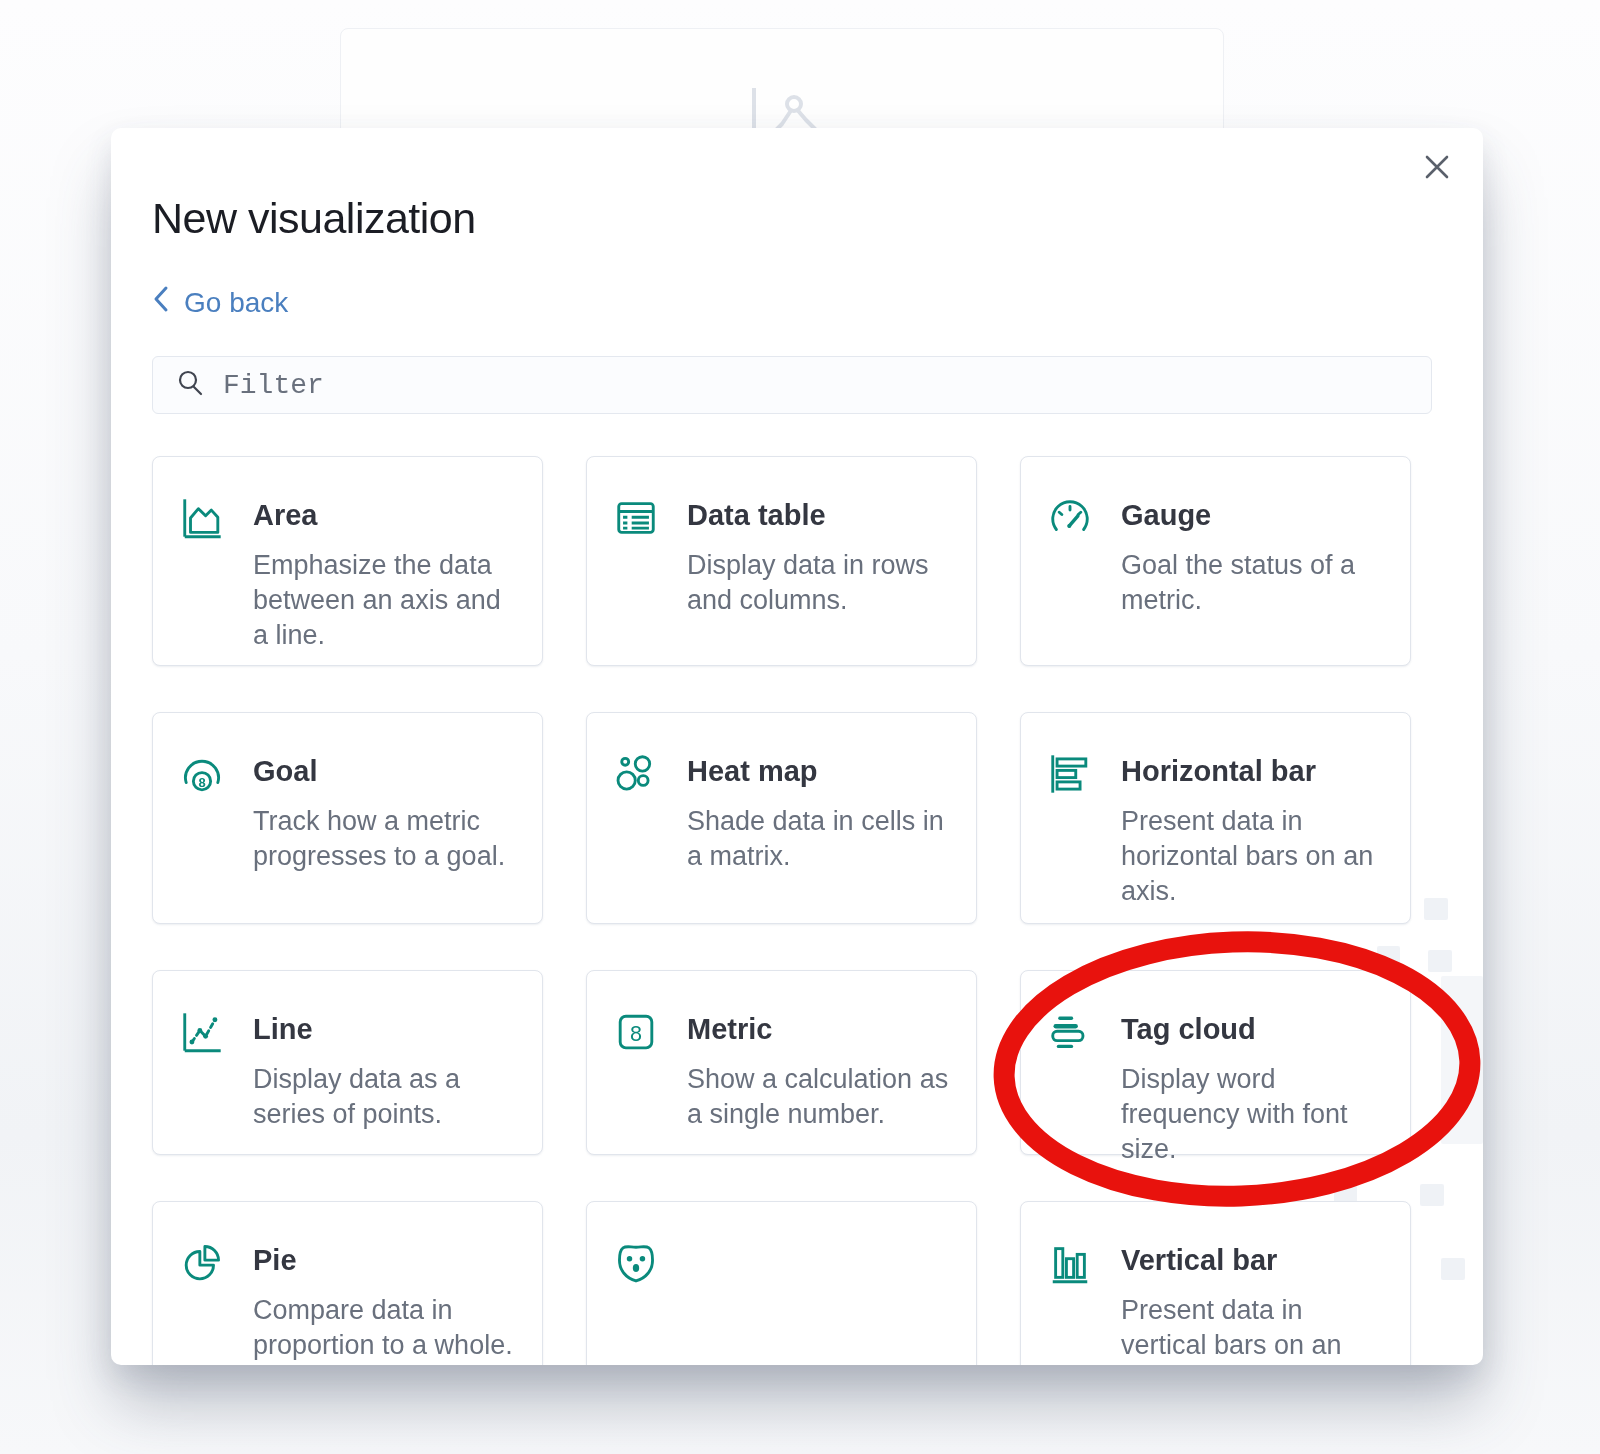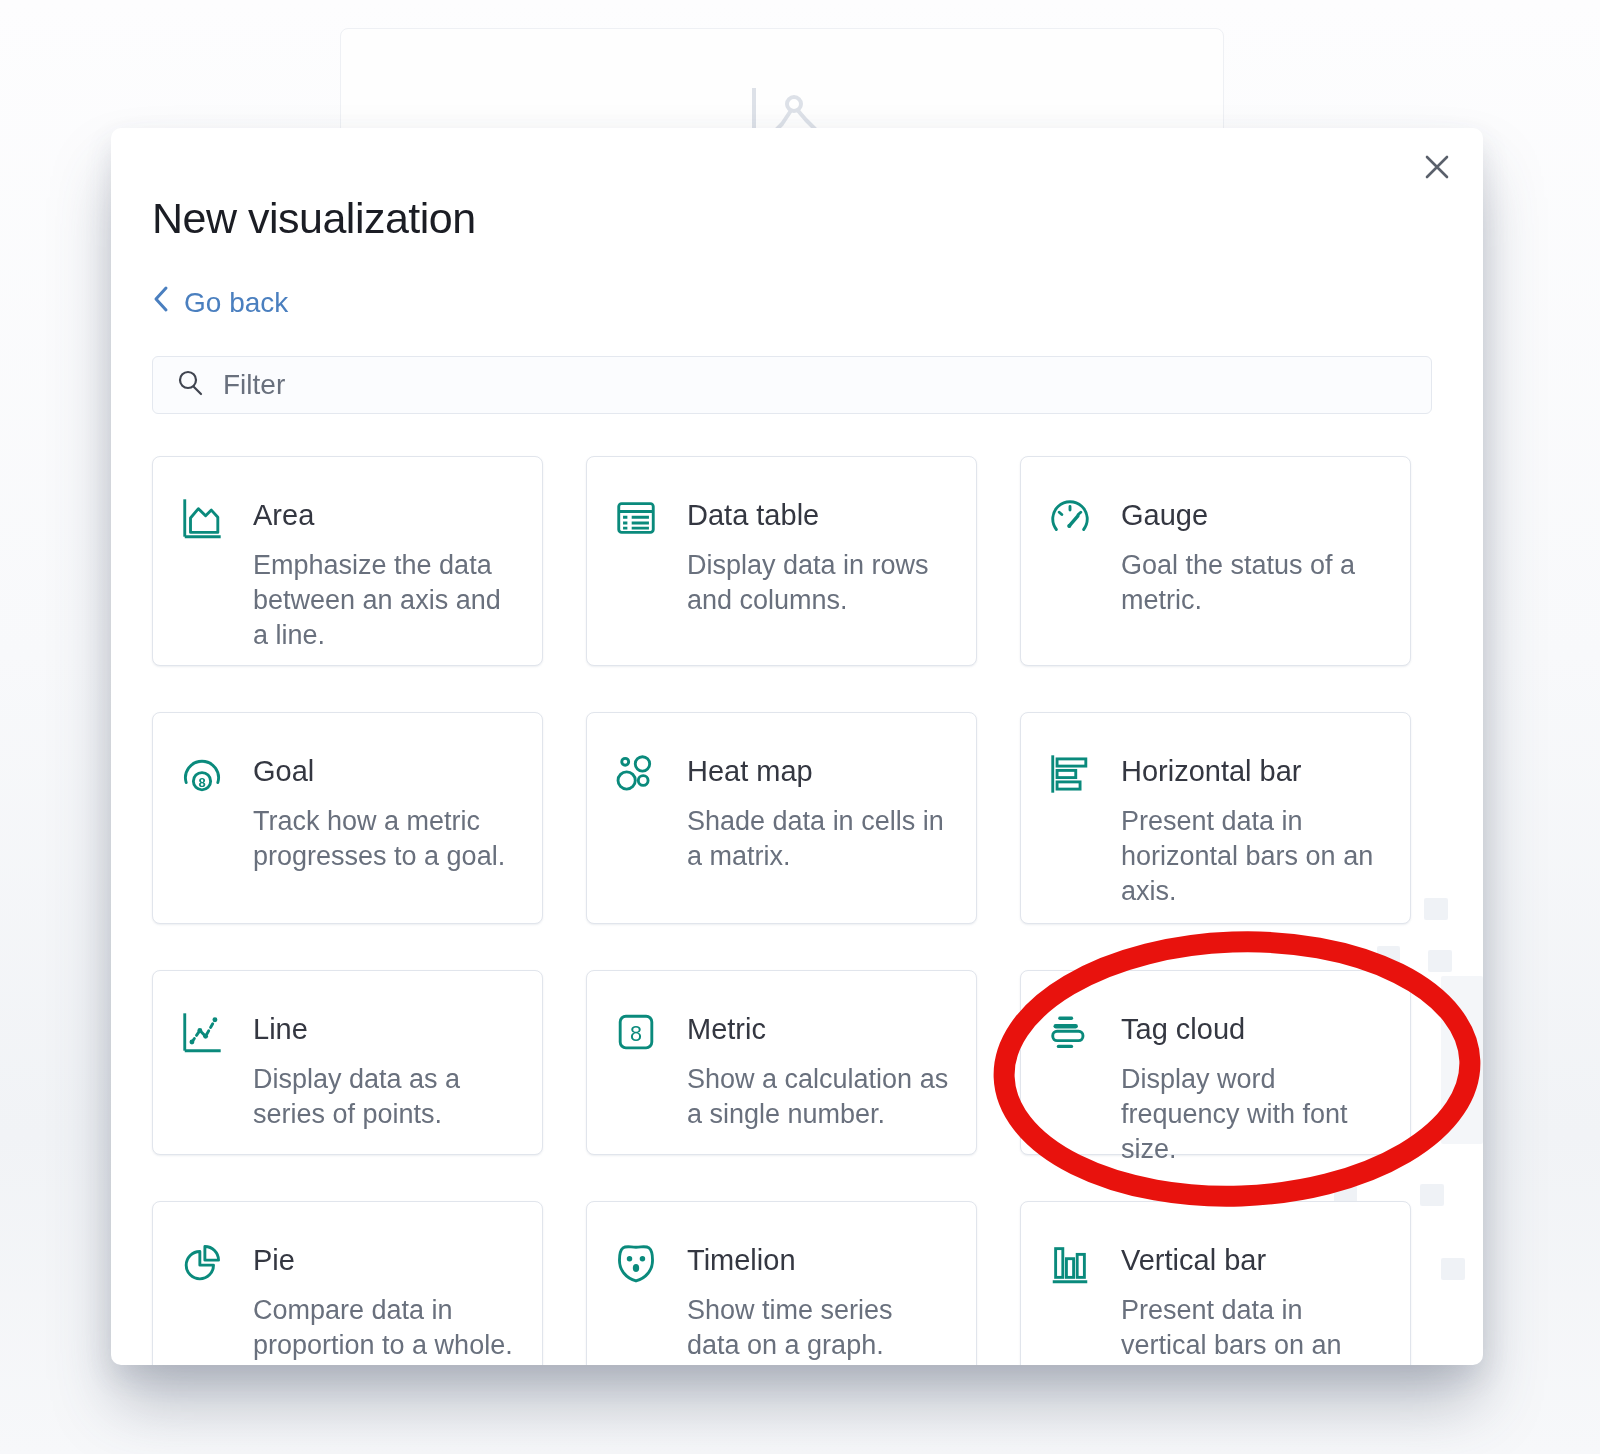--- a/index.html
+++ b/index.html
@@ -37,21 +37,21 @@
   }
 
   .go-back {
     margin-top:42px; display:inline-flex; align-items:center; gap:14px;
     color:#4a7fbf; font-size:28px; font-weight:400; text-decoration:none; cursor:pointer;
   }
 
   .filter-wrap {
     margin-top:36px; position:relative; width:1280px; height:58px;
     background:#fbfcfe; border:1px solid #e4e8ef; border-radius:6px;
-    display:flex; align-items:center; padding-left:22px; gap:16px;
+    display:flex; align-items:center; padding-left:22px; gap:16px;font-family:Liberation Mono, monospace;
   }
   .filter-wrap input {
     flex:1; height:100%; border:none; outline:none; background:transparent;
     font-family:inherit; font-size:28px; color:#343741;
   }
   .filter-wrap input::placeholder { color:#69707d; opacity:1; }
 
   
   .grid {
     margin-top:42px; width:1260px;
@@ -60,21 +60,21 @@
     column-gap:43px; row-gap:46px;
   }
   .card {
     background:#fff; border:1px solid #e1e5ec; border-radius:8px;
     box-shadow:0 1px 2px rgba(152,162,179,.18);
     display:flex; align-items:flex-start; gap:28px;
     padding:36px 26px 0 26px; cursor:pointer;
   }
   .card-icon { flex:0 0 46px; height:46px; margin-top:2px; }
   .card-icon svg { width:46px; height:46px; display:block; }
-  .card-title { font-size:29px; font-weight:400; color:#343741; padding-top:6px; }
+  .card-title { font-size:29px; font-weight:700; color:#343741; padding-top:6px; }
   .card-desc  { font-size:27px; line-height:35px; color:#69707d; margin-top:16px; }
 
   
   .artifact { position:absolute; background:#e7ebf1; opacity:.65; z-index:1; border-radius:2px; }
 
   
   .annotation-layer {
     position:absolute; left:0; top:0; width:1600px; height:1454px;
     pointer-events:none; z-index:50;
   }
@@ -281,24 +281,20 @@
 
   <div class="card">
     <span class="card-icon">
             <svg viewBox="0 0 32 32" fill="none">
               <path d="M7 5.5 C9 4 12 5 16 5 C20 5 23 4 25 5.5 C27 7 27.5 10 27.5 14 C27.5 21 23 26.5 16 28.5 C9 26.5 4.5 21 4.5 14 C4.5 10 5 7 7 5.5 Z" stroke="#0a8a7c" stroke-width="2" stroke-linejoin="round"></path>
               <circle cx="11.5" cy="13" r="1.9" fill="#0a8a7c"></circle>
               <circle cx="20.5" cy="13" r="1.9" fill="#0a8a7c"></circle>
               <ellipse cx="16" cy="19.5" rx="2.2" ry="2.8" fill="#0a8a7c"></ellipse>
             </svg>
           </span>
-    <div>
-      <div class="card-title">Timelion</div>
-      <div class="card-desc">Show time series data on a graph.</div>
-    </div>
   </div>
 
   <div class="card">
     <span class="card-icon">
             <svg viewBox="0 0 32 32" fill="none">
               <rect x="6" y="6" width="5" height="20" stroke="#0a8a7c" stroke-width="2"></rect>
               <rect x="13.5" y="13" width="5" height="13" stroke="#0a8a7c" stroke-width="2"></rect>
               <rect x="21" y="10" width="5" height="16" stroke="#0a8a7c" stroke-width="2"></rect>
               <path d="M4 29 H28" stroke="#0a8a7c" stroke-width="2"></path>
             </svg>

